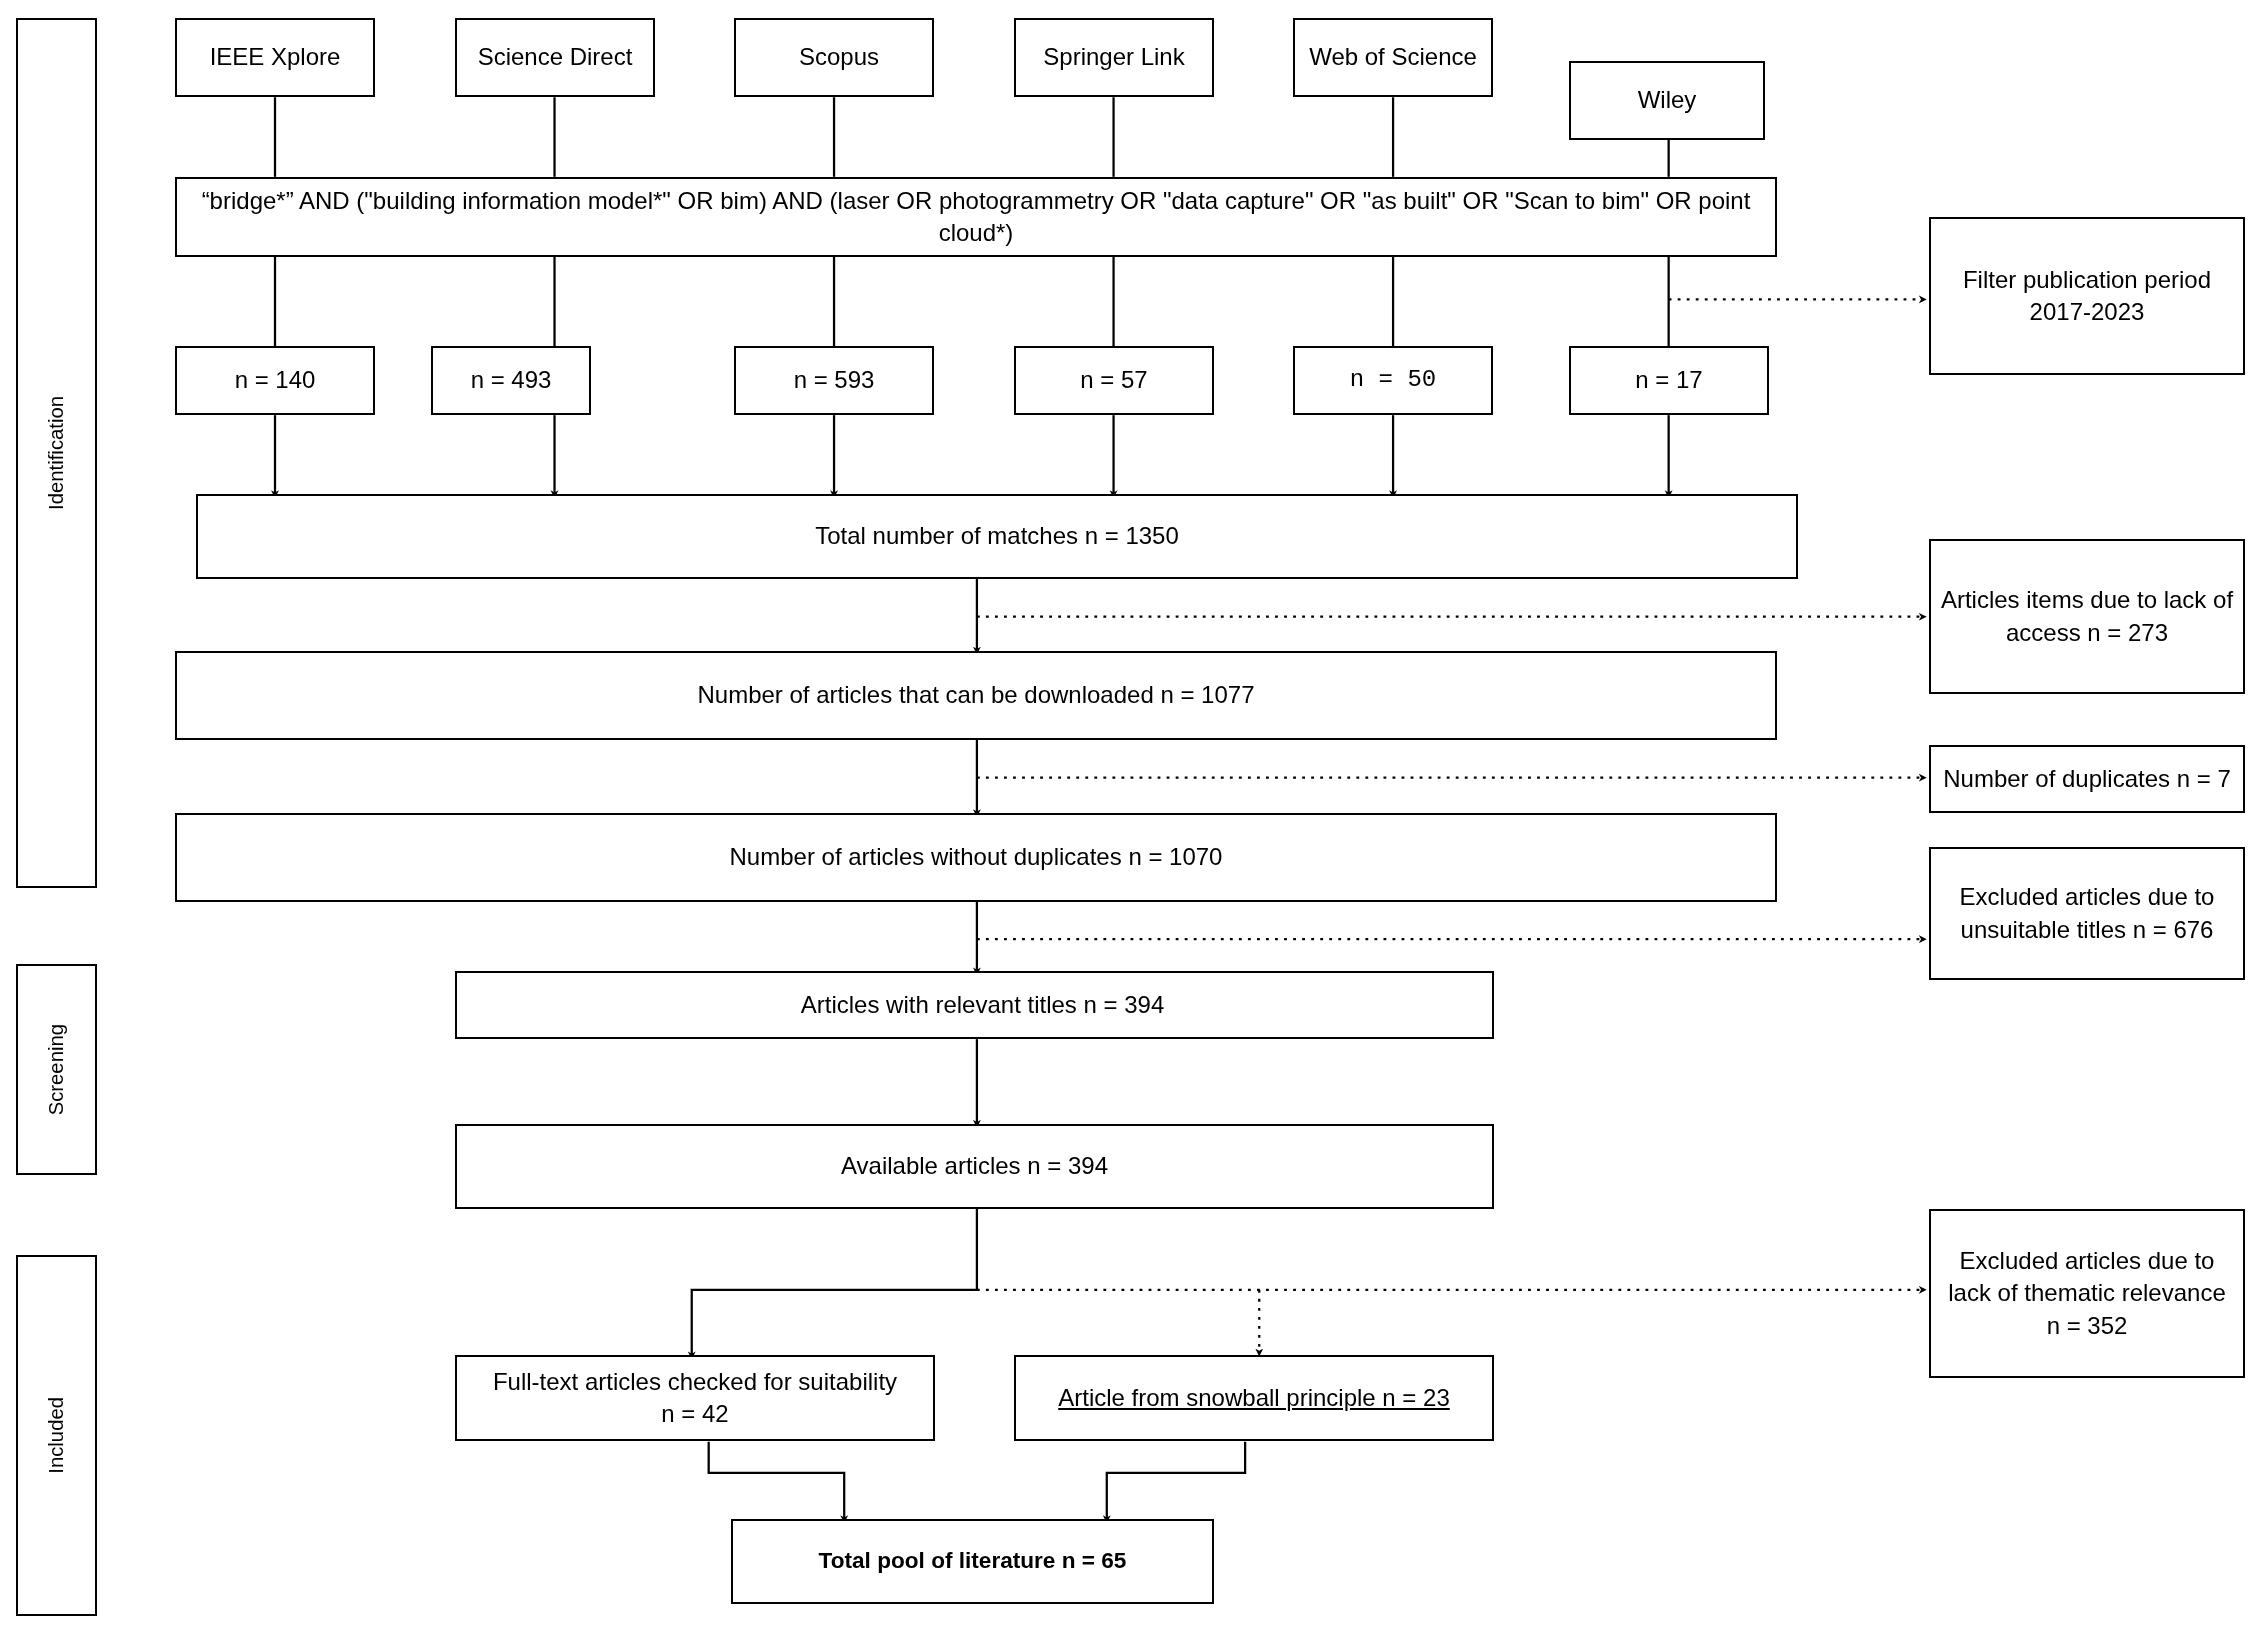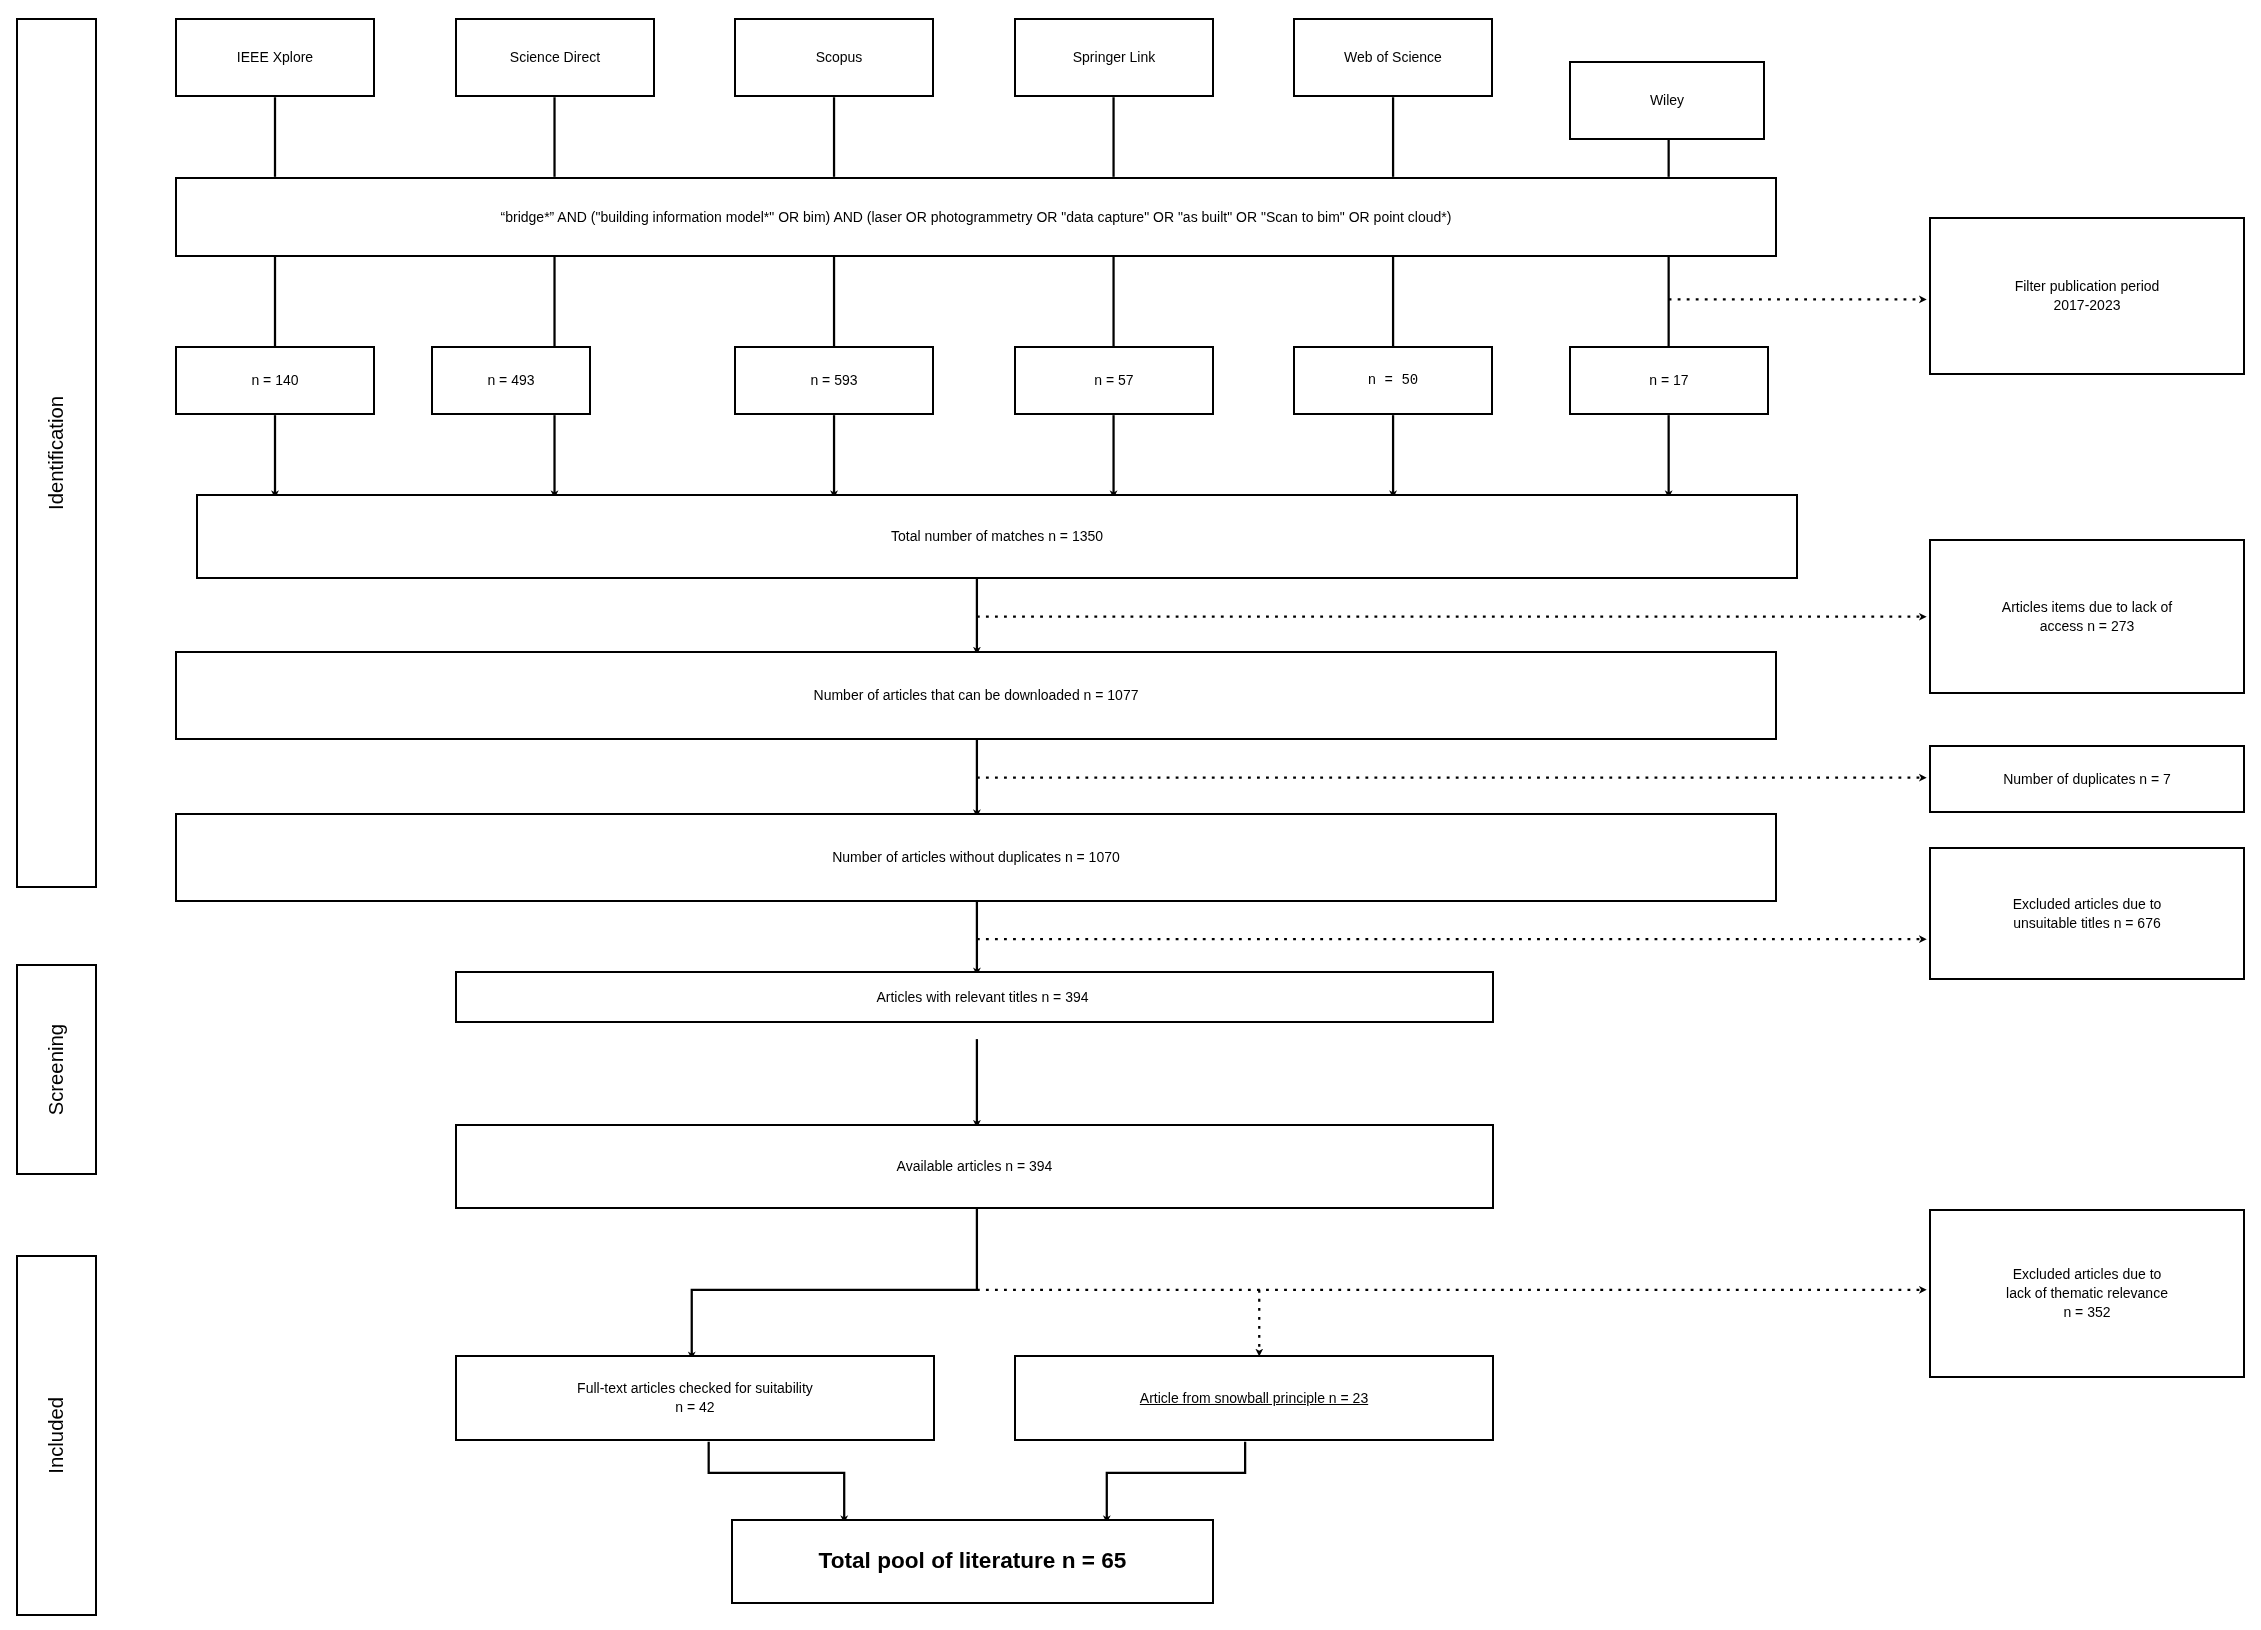--- a/index.html
+++ b/index.html
@@ -1,21 +1,21 @@
 <!DOCTYPE html>
 <html style="font-size:9px"><head>
 <meta charset="utf-8">
 <style>
   html,body{margin:0;padding:0;background:#ffffff;}
   body{font-family:"Liberation Sans", sans-serif;}
   #stage{position:relative;width:2261px;height:1631px;background:#ffffff;overflow:hidden;}
   svg.layer{position:absolute;left:0;top:0;width:2261px;height:1631px;}
   .box{position:absolute;box-sizing:border-box;border:2.3px solid #000;background:#fff;
        display:flex;align-items:center;justify-content:center;text-align:center;
-       font-size:14px;line-height:1.35;color:#000;padding:3.4px 8px;}
+       font-size:24px;line-height:1.35;color:#000;padding:3.4px 8px;}
   .box.bold{font-weight:bold;font-size:22.6px;}
   .stagebox{position:absolute;box-sizing:border-box;border:2.3px solid #000;background:#fff;
        display:flex;align-items:center;justify-content:center;}
   .vlabel{writing-mode:vertical-rl;transform:rotate(180deg);font-size:20.3px;color:#000;white-space:nowrap;}
 </style>
 </head>
 <body>
 
 <div id="stage">
 
@@ -140,21 +140,21 @@
   </div>
 
   <div class="box" style="left:175px;top:651px;width:1602px;height:89px;">
     <span>Number of articles that can be downloaded n = 1077</span>
   </div>
 
   <div class="box" style="left:175px;top:813px;width:1602px;height:89px;">
     <span>Number of articles without duplicates n = 1070</span>
   </div>
 
-  <div class="box" style="left:455px;top:971px;width:1039px;height:52px;padding-left:24px;">
+  <div class="box" style="left:455px;top:971px;width:1039px;height:68px;padding-left:24px;">
     <span>Articles with relevant titles n = 394</span>
   </div>
 
   <div class="box" style="left:455px;top:1124px;width:1039px;height:85px;">
     <span>Available articles n = 394</span>
   </div>
 
   <div class="box" style="left:455px;top:1355px;width:480px;height:86px;">
     <span>
       <span>Full-text articles checked for suitability</span><br>

